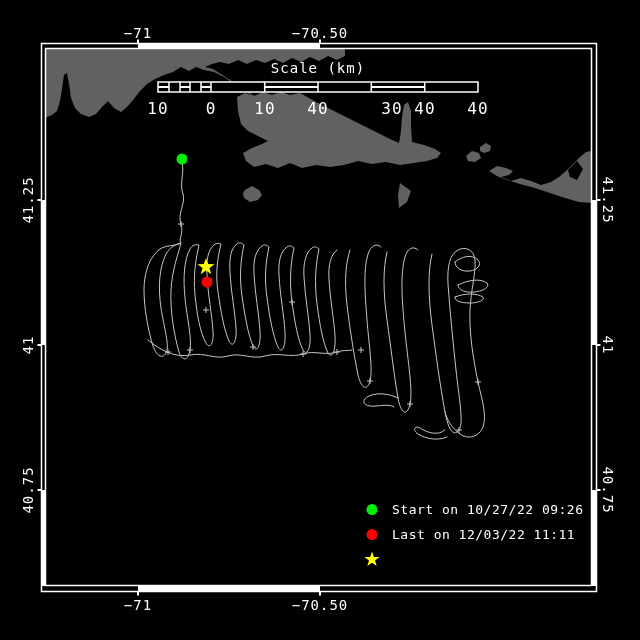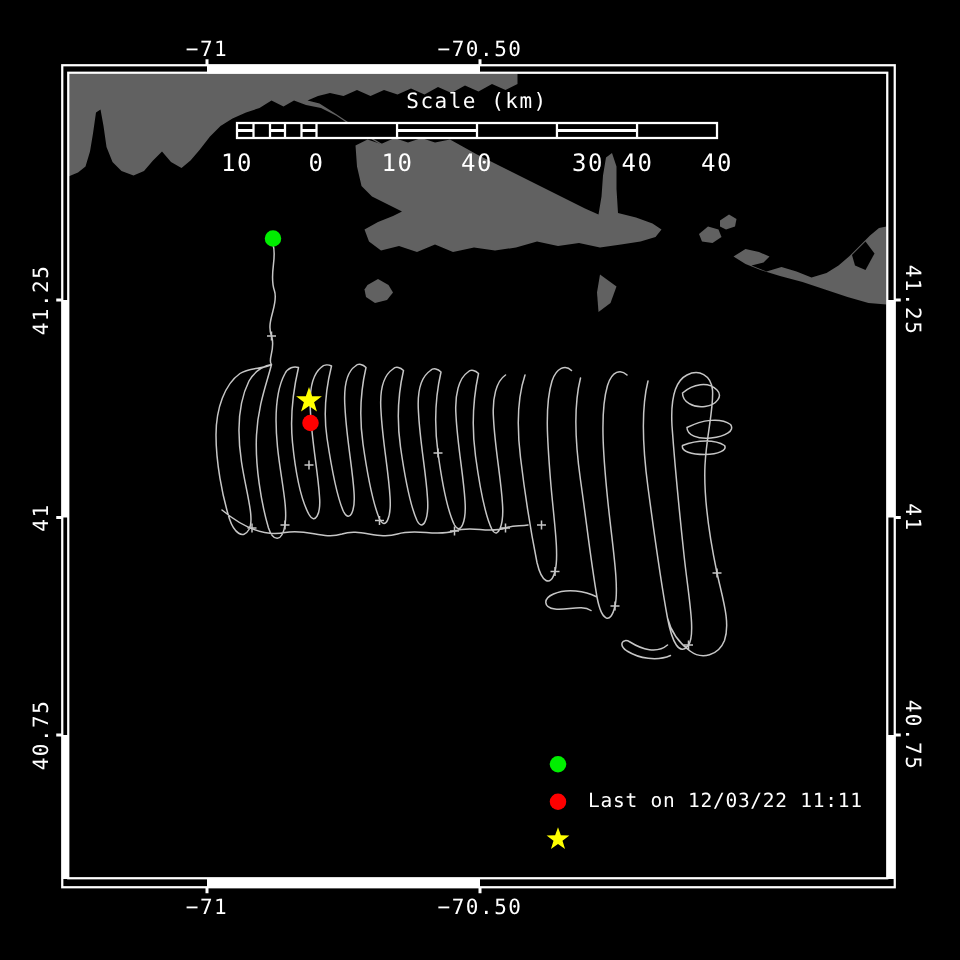--- a/index.html
+++ b/index.html
@@ -94,20 +94,21 @@
   <div class="sb-tick" style="left:318px;top:99px;">40</div>
   <div class="sb-tick" style="left:392px;top:99px;">30</div>
   <div class="sb-tick" style="left:425px;top:99px;">40</div>
   <div class="sb-tick" style="left:478px;top:99px;">40</div>
 
   <div class="legend">
     <div class="lrow">
       <svg viewBox="0 0 24 25">
         <circle cx="12" cy="12.5" r="5.5" fill="#00ee00"></circle>
       </svg>
+      <span class="ltext">Start on 10/27/22 09:26</span>
     </div>
     <div class="lrow">
       <svg viewBox="0 0 24 25">
         <circle cx="12" cy="12.5" r="5.5" fill="#ff0000"></circle>
       </svg>
       <span class="ltext">Last on 12/03/22 11:11</span>
     </div>
     <div class="lrow">
       <svg viewBox="0 0 24 25">
         <path d="M12,4.5 L13.9,9.9 L19.6,10 L15,13.5 L16.7,19 L12,15.7 L7.3,19 L9,13.5 L4.4,10 L10.1,9.9 Z" fill="#ffff00"></path>

